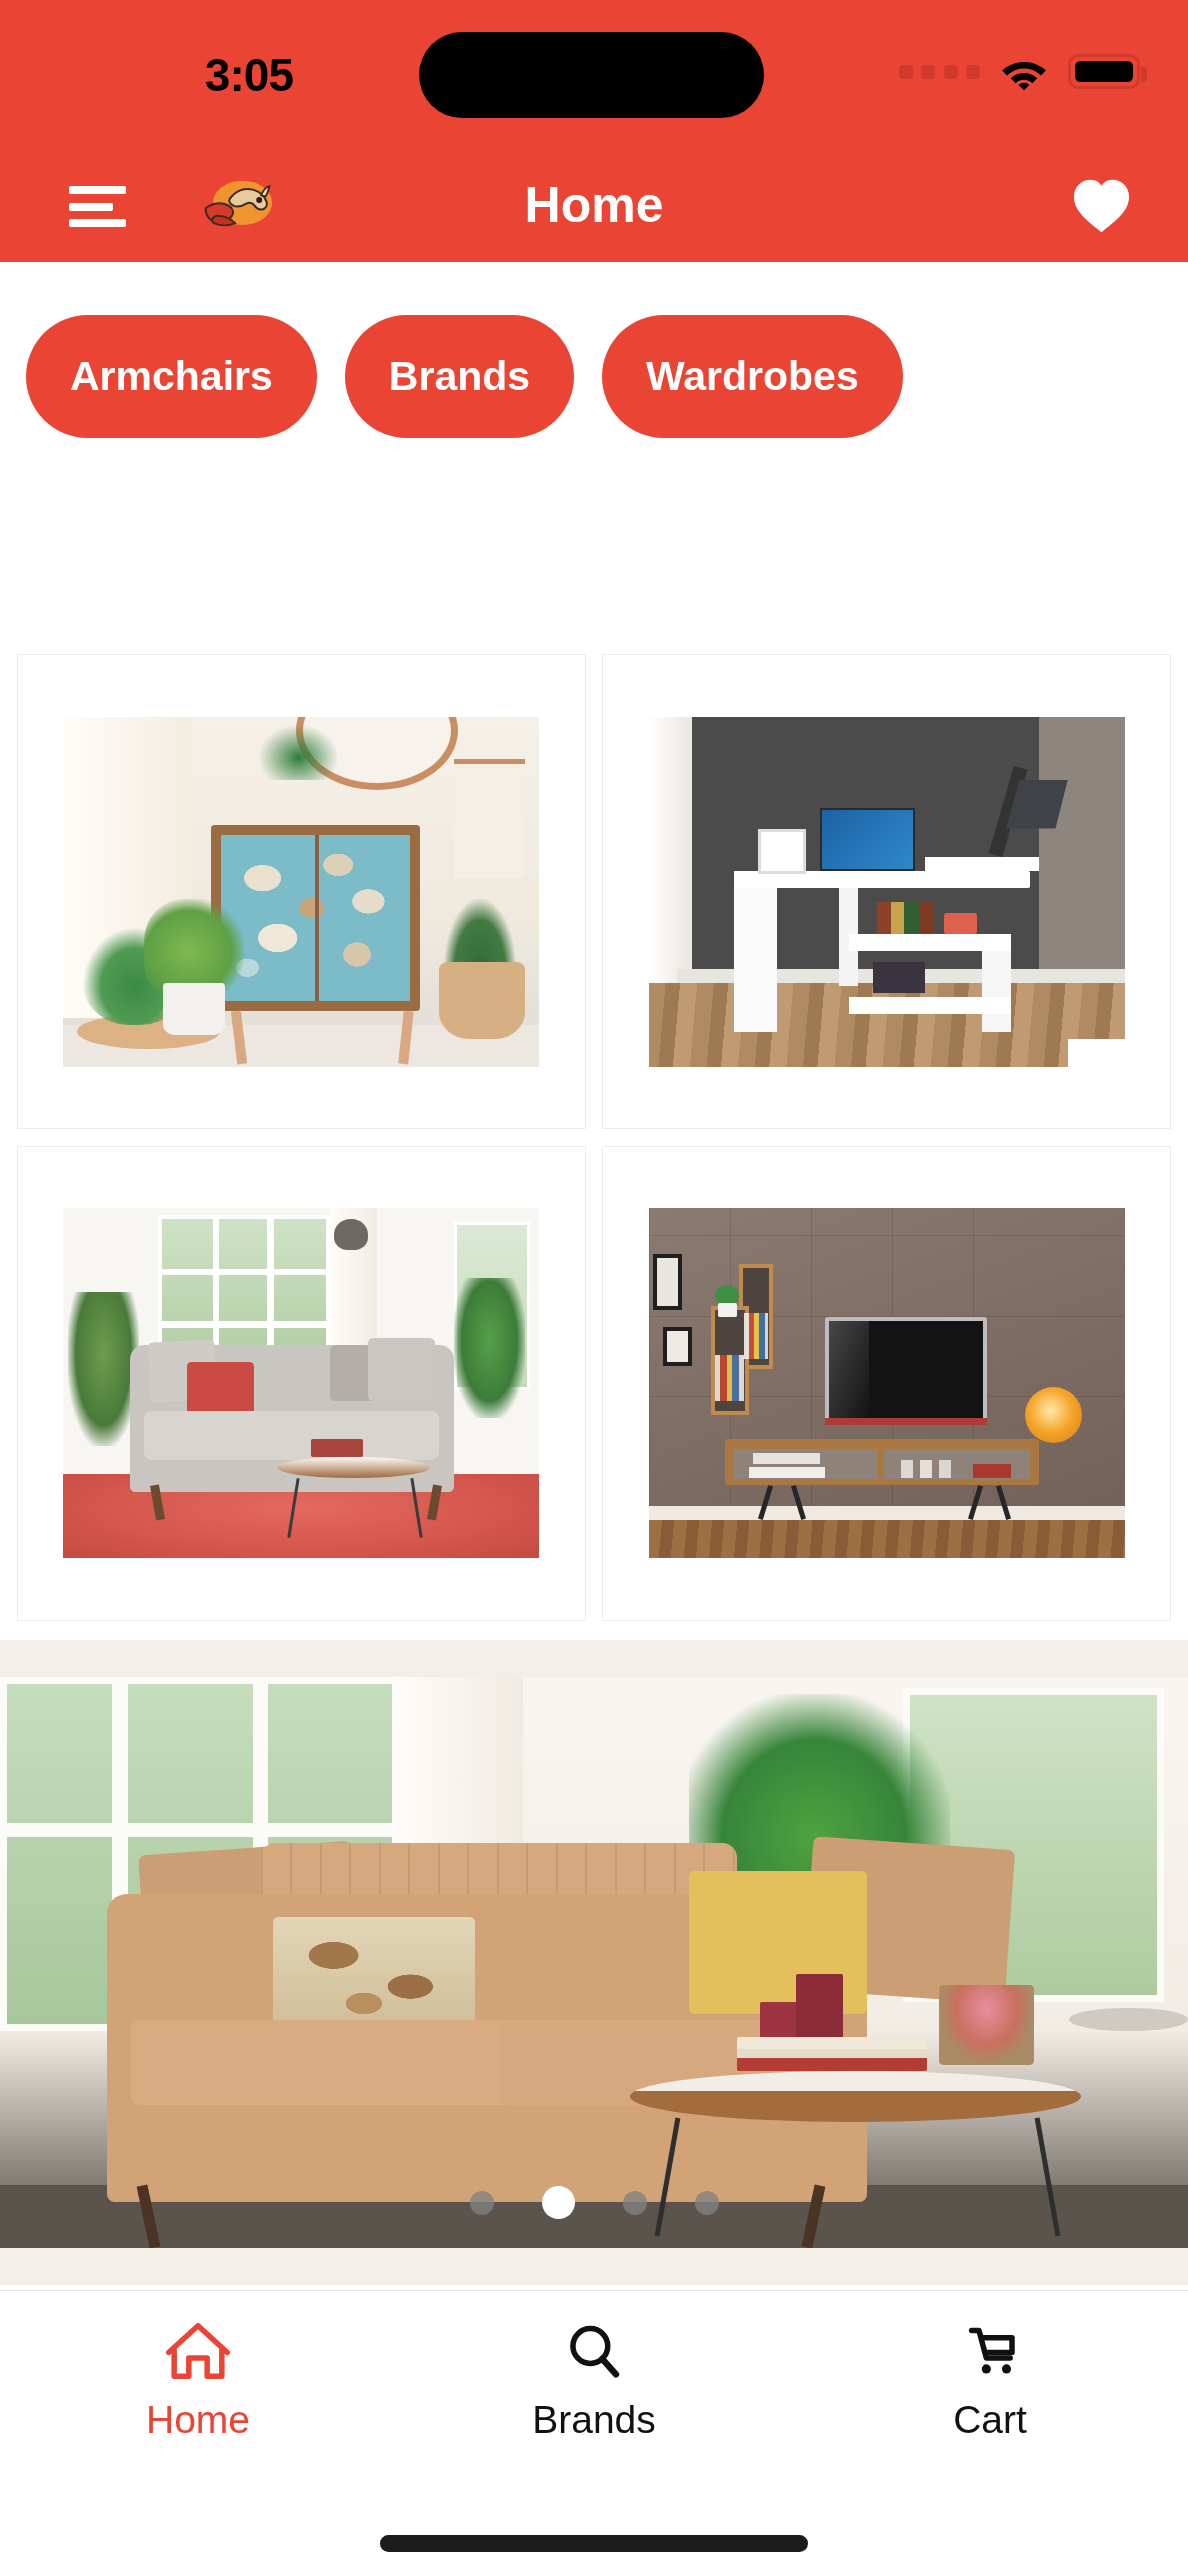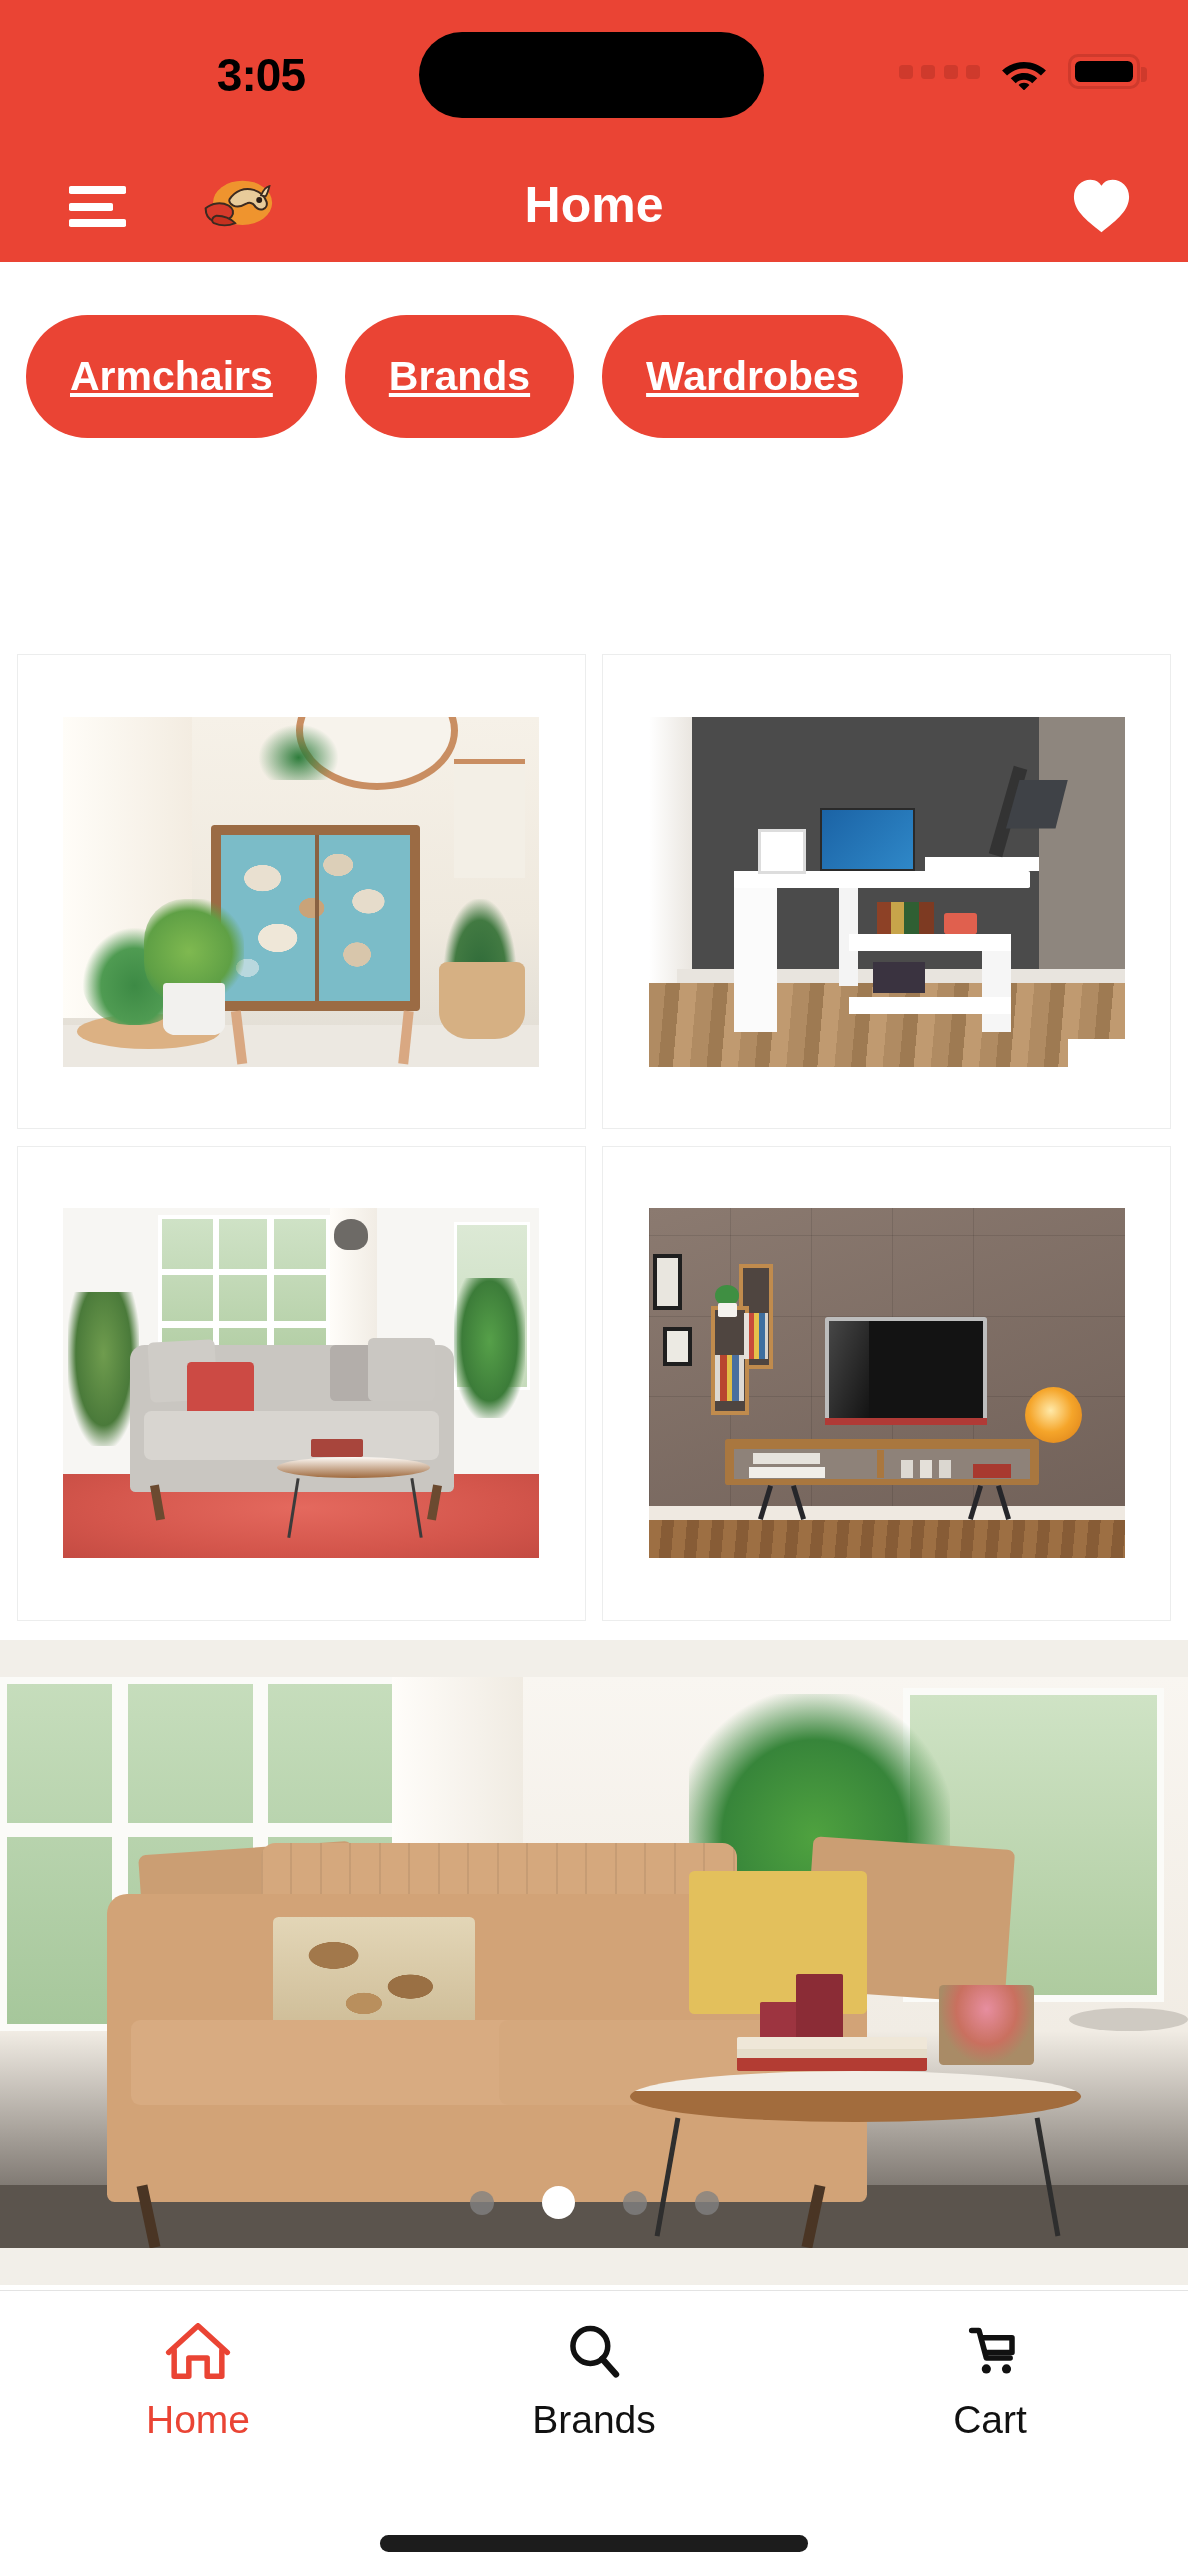--- a/index.html
+++ b/index.html
@@ -10,21 +10,21 @@
     overflow:hidden;
   }
   .phone { position:relative; width:1188px; height:2576px; background:#ffffff; }
 
   
   .statusbar {
     position:absolute; top:0; left:0; width:1188px; height:147px;
     background:#ea4434;
   }
   .sb-time {
-    position:absolute; left:178px; top:48px; width:166px;
+    position:absolute; left:166px; top:48px; width:166px;
     font-size:46px; font-weight:600; color:#000; letter-spacing:-0.9px;
     text-align:center;
   }
   .notch {
     position:absolute; left:419px; top:32px; width:345px; height:86px;
     background:#000; border-radius:46px;
   }
   .sb-right { position:absolute; right:48px; top:53px; display:flex; align-items:center; gap:20px; }
   .cell-dots { display:flex; gap:8.3px; align-items:flex-end; }
   .cell-dots i { display:block; width:14px; height:14px; background:#cf3a2c; border-radius:3.7px; }
@@ -54,21 +54,21 @@
 
   
   .chips {
     position:absolute; top:263px; left:0; width:1188px; height:226px;
     background:#fff; display:flex; align-items:center; padding-left:26px; gap:28px;
   }
   .chip {
     background:#ea4434; color:#fff; border:none; border-radius:64px;
     height:123px; padding:0 44px; font-size:41px; font-weight:600;
     font-family:"Liberation Sans", sans-serif; cursor:pointer;
-    display:flex; align-items:center; justify-content:center; white-space:nowrap;text-decoration:underline;
+    display:flex; align-items:center; justify-content:center; white-space:nowrap;
   }
 
   
   .section-banner {
     position:absolute; top:488px; left:0; width:1188px; height:92px;
     background:#ea4434; display:flex; align-items:center; justify-content:center;
     color:#fff; font-size:43px; font-weight:700;
   }
 
   

